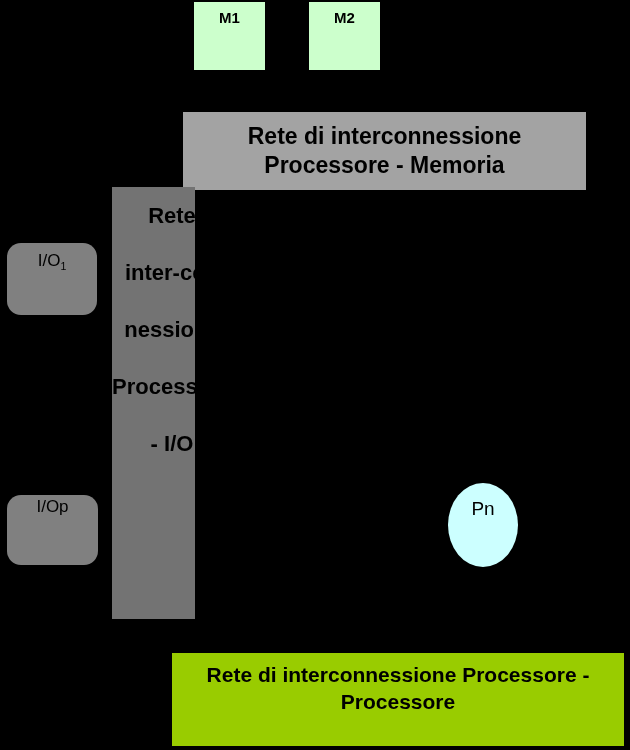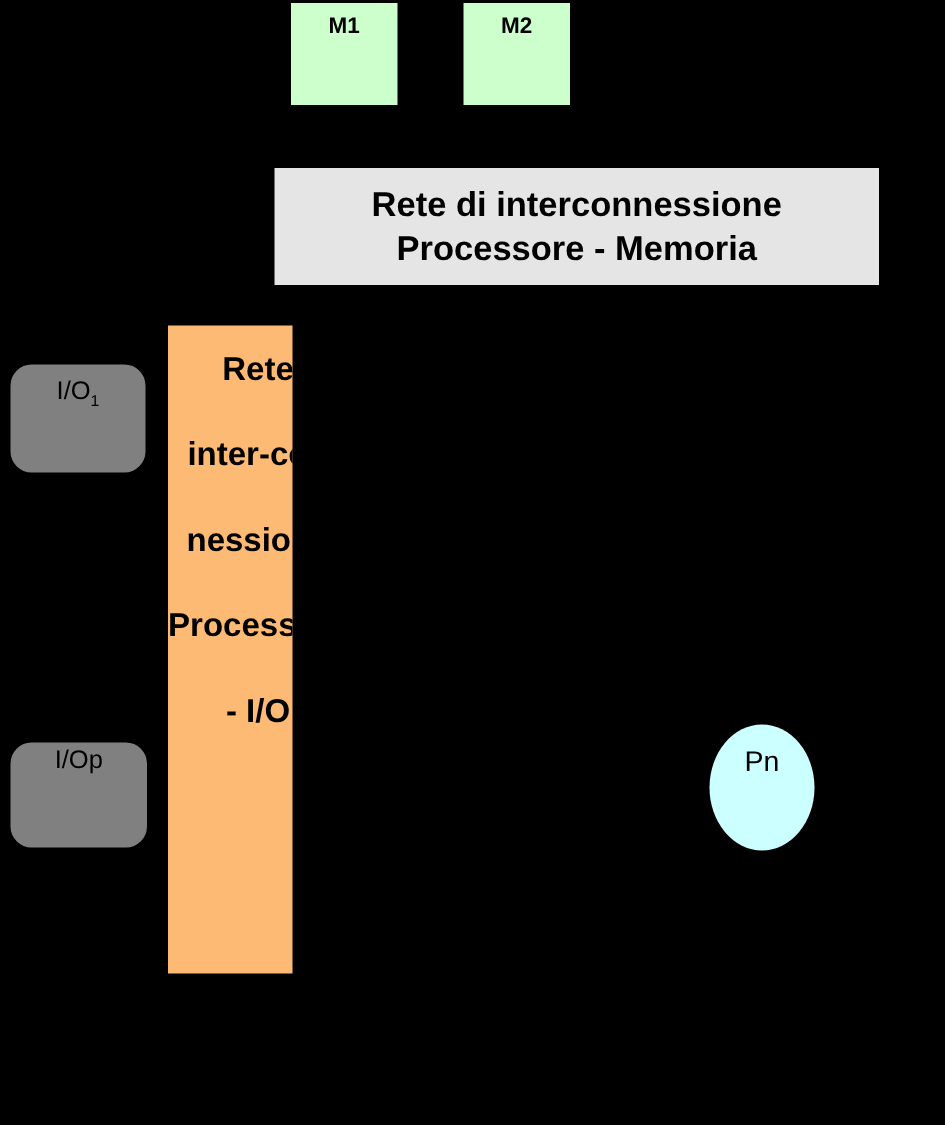--- a/index.html
+++ b/index.html
@@ -34,37 +34,37 @@
   .mem-2 { left: 309px; }
   .mem-n { left: 495px; }
 
   
   .net-pm {
     position: absolute;
     left: 183px;
     top: 112px;
     width: 403px;
     height: 78px;
-    background: #e5e5e5;
+    background: #a3a3a3;
     text-align: center;
     font-size: 23px;
     font-weight: bold;
     line-height: 29px;
     padding-top: 10px;
     box-sizing: border-box;
   }
 
   
   .net-pio {
     position: absolute;
     left: 112px;
-    top: 217px;
+    top: 187px;
     width: 83px;
     height: 432px;
-    background: #fdba74;
+    background: #737373;
     overflow: hidden;
   }
   .net-pio-text {
     position: absolute;
     left: 0;
     top: 0;
     width: 120px;
     text-align: center;
     font-size: 22px;
     font-weight: bold;
@@ -90,21 +90,21 @@
   
   .proc {
     position: absolute;
     background: #CCFFFF;
     border-radius: 50%;
     text-align: center;
     font-size: 19px;
     box-sizing: border-box;
   }
   .proc-1 { left: 245px; top: 255px; width: 70px; height: 82px; padding-top: 16px; }
-  .proc-n { left: 473px; top: 483px; width: 70px; height: 84px; padding-top: 15px; }
+  .proc-n { left: 448px; top: 483px; width: 70px; height: 84px; padding-top: 15px; }
 
   
   .net-pp {
     position: absolute;
     left: 172px;
     top: 653px;
     width: 452px;
     height: 93px;
     background: #99CC00;
     text-align: center;
@@ -147,14 +147,18 @@
     <span>I/O</span><sub class="io-sub">1</sub>
   </div>
   <div class="io-box io-p">
     <span>I/Op</span><sub class="io-sub"></sub>
   </div>
 
   <div class="proc proc-n">
     <span>Pn</span>
   </div>
 
+  <div class="net-pp">
+    <div>Rete di interconnessione Processore -</div>
+    <div>Processore</div>
+  </div>
 
 </div>
 
 </body></html>

